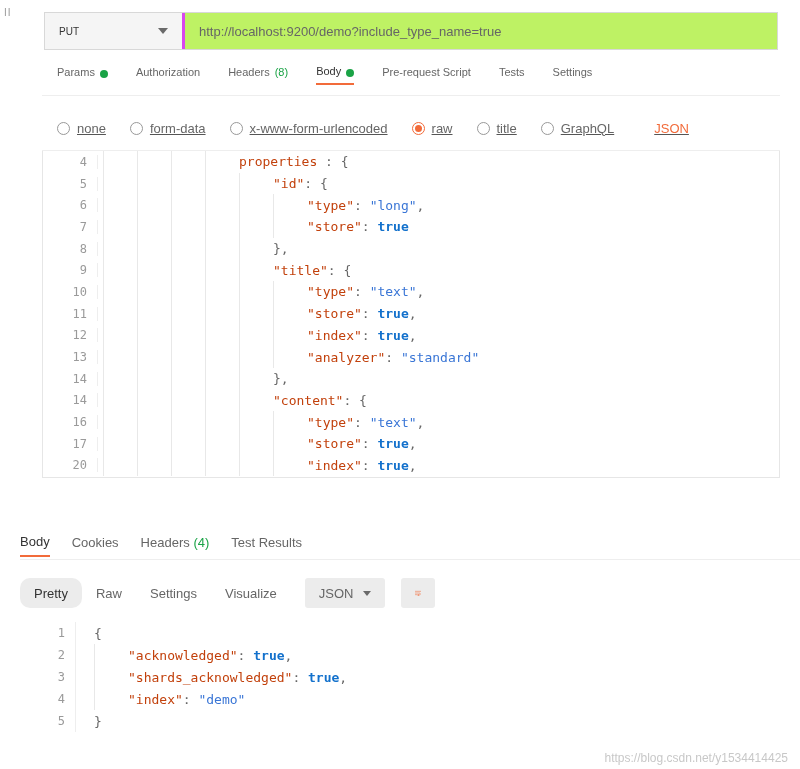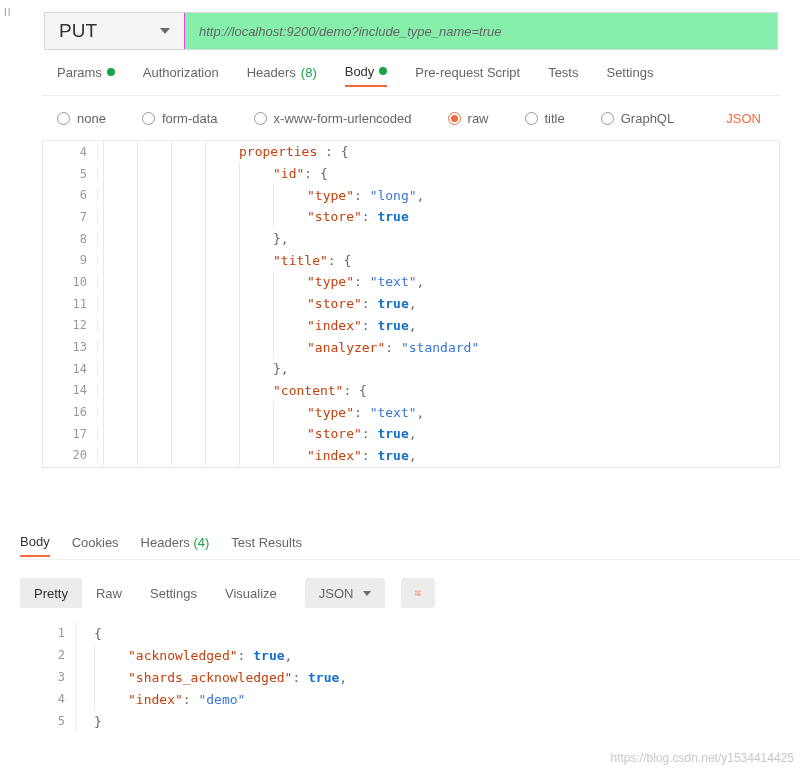--- a/index.html
+++ b/index.html
@@ -2,32 +2,32 @@
 <html><head>
 <meta charset="utf-8">
 <style>
   *{box-sizing:border-box;margin:0;padding:0;}
   body{font-family:Arial,Helvetica,sans-serif;font-size:13px;color:#555;background:#fff;overflow:hidden;width:800px;}
   .wrap{position:relative;width:800px;height:769px;}
   .leftstrip{position:absolute;left:0;top:0;width:22px;height:33px;font-size:10px;color:#999;letter-spacing:1px;padding-top:7px;padding-left:4px;}
   .content{position:absolute;left:22px;top:0;right:0;}
 
   .reqbar{display:flex;margin:12px 22px 10px 22px;height:38px;border:1px solid #d8d8d8;background:#f5f5f5;}
-  .method{width:140px;display:flex;align-items:center;padding:0 14px;color:#333;font-size:19px;border-right:1px solid #d946ef;justify-content:space-between;cursor:pointer;}
+  .method{width:140px;display:flex;align-items:center;padding:0 14px;color:#333;font-size:10px;border-right:3px solid #d946ef;justify-content:space-between;cursor:pointer;}
   .method .caret{width:0;height:0;border-left:5px solid transparent;border-right:5px solid transparent;border-top:6px solid #6a6a6a;}
-  .url{flex:1;display:flex;align-items:center;padding:0 14px;color:#666;font-size:13px;background:#86efac;border:none;outline:none;font-style:italic;}
+  .url{flex:1;display:flex;align-items:center;padding:0 14px;color:#666;font-size:13px;background:#bef264;border:none;outline:none;}
 
   .tabs{display:flex;gap:28px;margin:10px 0 0 35px;height:30px;align-items:center;}
-  .tabs .tab{font-size:13px;color:#666;cursor:pointer;display:flex;align-items:center;gap:5px;padding-bottom:6px;}
+  .tabs .tab{font-size:11px;color:#666;cursor:pointer;display:flex;align-items:flex-end;gap:5px;padding-bottom:6px;}
   .tabs .tab.active{border-bottom:2px solid #f26b3a;color:#333;}
   .tabs .dot{width:8px;height:8px;border-radius:50%;}
   .dot.green{background:#1aa346;}
   .tabs .count{color:#1aa346;}
 
-  .radios{display:flex;gap:36px;margin:10px 0 0 35px;align-items:center;height:24px;}
+  .radios{display:flex;gap:24px;margin:20px 0 0 35px;align-items:center;height:24px;text-decoration:underline;}
   .radio{display:flex;align-items:center;gap:7px;color:#666;cursor:pointer;}
   .rb{width:13px;height:13px;border-radius:50%;border:1px solid #999;display:flex;align-items:center;justify-content:center;}
   .rb.sel{border-color:#f26b3a;}
   .rb.sel::after{content:"";width:7px;height:7px;border-radius:50%;background:#f26b3a;}
   .radios .json{margin-left:16px;color:#f26b3a;cursor:pointer;}
 
   .tabs-row-border{border-bottom:1px solid #eee;margin:5px 20px 0 20px;}
   .radio-row-border{border-bottom:1px solid #eee;margin:10px 20px 0 20px;}
 
   .editor{margin:0 20px 0 20px;border:1px solid #e6e6e6;border-top:none;height:327px;overflow:hidden;font-family:Consolas,Menlo,monospace;font-size:13px;position:relative;}
@@ -43,32 +43,32 @@
 
   .resp{position:absolute;left:20px;right:0;top:531px;}
   .resp-tabs{display:flex;gap:22px;height:28px;align-items:center;}
   .resp-tabs .rtab{color:#666;font-size:13px;cursor:pointer;padding-bottom:6px;}
   .resp-tabs .rtab.active{border-bottom:2px solid #f26b3a;color:#333;}
   .resp-tabs .count{color:#1aa346;}
   .resp-border{border-bottom:1px solid #eee;margin-top:0;}
 
   .resp-controls{display:flex;gap:0;margin-top:18px;align-items:center;}
   .rc{height:30px;padding:0 14px;display:flex;align-items:center;color:#666;cursor:pointer;font-size:13px;}
-  .rc.active{background:#ececec;color:#333;border-radius:2px;}
+  .rc.active{background:#ececec;color:#333;border-radius:10px;}
   .rc-group{display:flex;background:#fff;}
   .fmt{margin-left:14px;background:#ececec;border-radius:3px;gap:10px;}
   .fmt .caret{width:0;height:0;border-left:4px solid transparent;border-right:4px solid transparent;border-top:5px solid #6a6a6a;}
   .wrap-icon{margin-left:16px;background:#ececec;border-radius:3px;width:34px;justify-content:center;}
 
   .resp-editor{margin-top:14px;font-family:Consolas,Menlo,monospace;font-size:13px;}
   .resp-editor .line{height:22px;}
   .resp-editor .gutter{width:55px;border-right:none;}
   .resp-editor .foldcol{width:14px;border-left:1px solid #eee;height:22px;}
 
-  .watermark{position:absolute;right:6px;bottom:4px;font-size:12px;color:#c8c8c8;font-family:Arial;}
+  .watermark{position:absolute;right:12px;bottom:4px;font-size:12px;color:#c8c8c8;font-family:Arial;}
 </style>
 </head>
 <body>
 
 <div class="wrap">
   <div class="leftstrip">II</div>
   <div class="content">
 
     <div class="reqbar">
       <div class="method">

